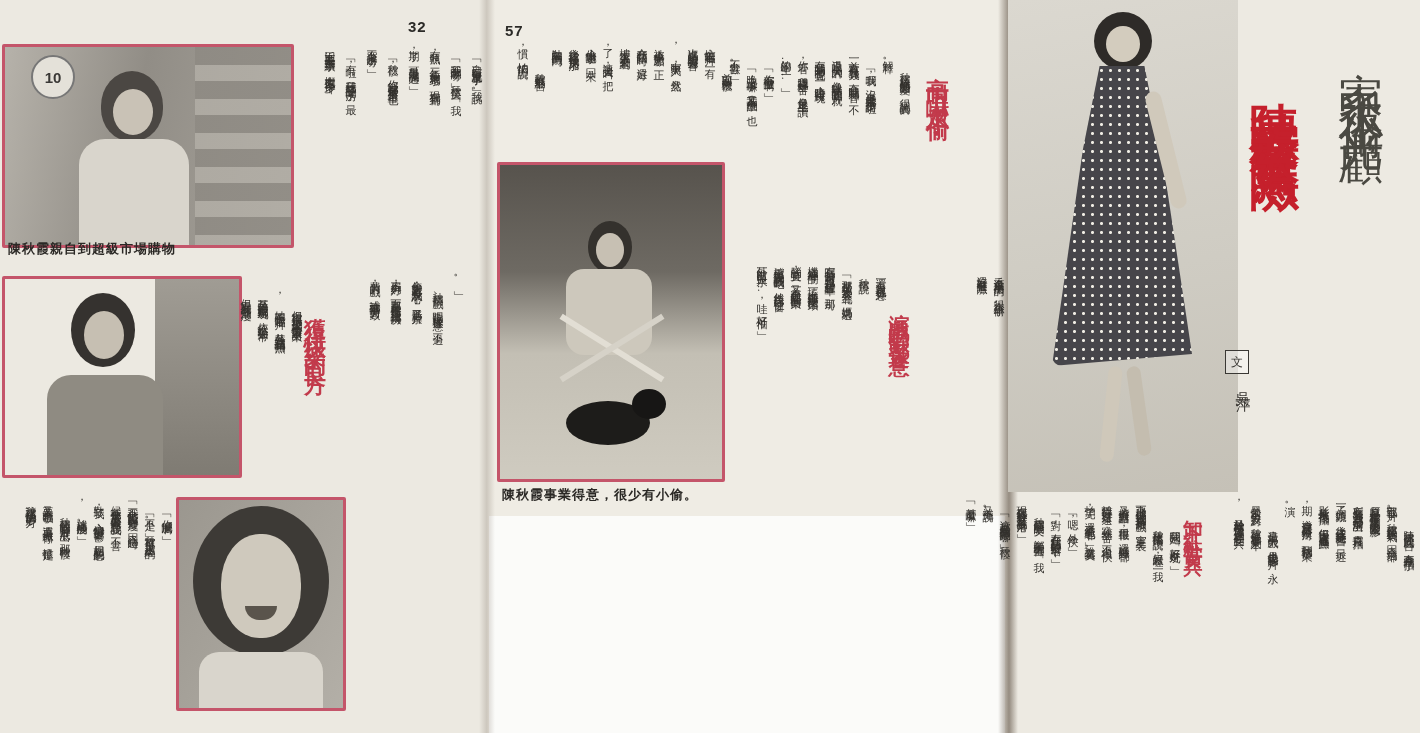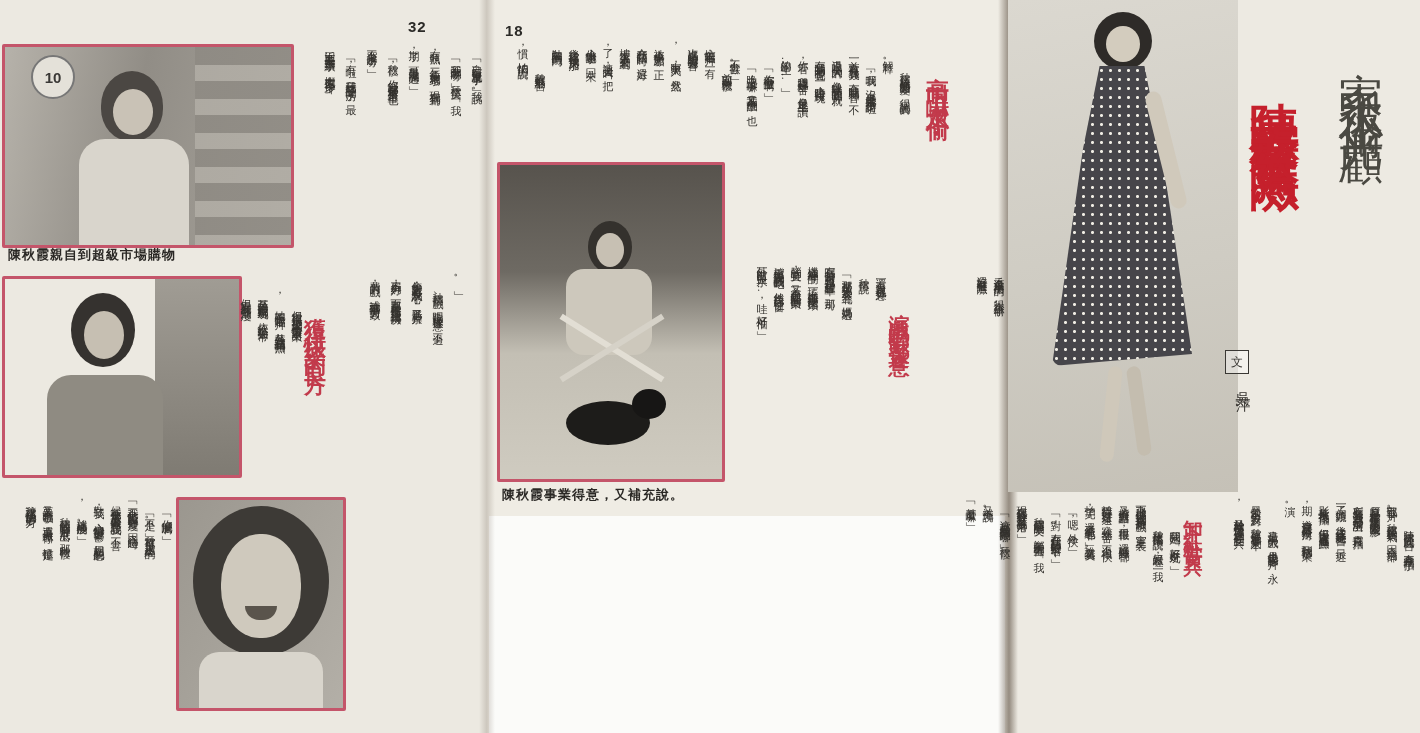--- a/index.html
+++ b/index.html
@@ -130,21 +130,21 @@
 
   <div class="pagenum" style="left:408px;top:18px;">32</div>
 
   <div class="photo" id="photo1">
     <div class="ph-shape shelves"></div>
     <div class="ph-shape head"></div>
     <div class="ph-shape face"></div>
     <div class="ph-shape blouse"></div>
     <div class="ph-shape sign">10</div>
   </div>
-  <div class="caption" style="left:8px;top:246px;">陳秋霞親自到超級市場購物</div>
+  <div class="caption" style="left:8px;top:240px;">陳秋霞親自到超級市場購物</div>
 
   <div class="photo" id="photo2">
     <div class="ph-shape panel"></div>
     <div class="ph-shape head"></div>
     <div class="ph-shape face"></div>
     <div class="ph-shape body"></div>
   </div>
 
   <div class="photo" id="photo3">
     <div class="ph-shape hair"></div>
@@ -186,21 +186,21 @@
       <div class="vcol">　「不是。」秋霞可是一本正經的</div>
       <div class="vcol">「我不忙時反而會變瘦，因爲這時</div>
       <div class="vcol">候我會常常擔心觀衆會忘記我，不喜</div>
       <div class="vcol">歡我了，心情變得憂鬱，胡思亂想的</div>
       <div class="vcol">，就這樣瘦的。」</div>
       <div class="vcol">　秋霞的新唱片月底出，那時秋霞</div>
       <div class="vcol">又要來台唱歌，還要做專輯，忙碌是</div>
       <div class="vcol">讓秋霞快活的妙方！</div>
     </div>
 
-  <div class="pagenum" style="left:505px;top:22px;">18</div>
+  <div class="pagenum" style="left:505px;top:22px;">57</div>
 
   <div class="vtext" style="left:494px;top:40px;width:238px;height:112px;">
       <div class="vcol">　　前次回來秋霞</div>
       <div class="vcol">忙着灌唱片，有一</div>
       <div class="vcol">次媽媽陪着去錄音</div>
       <div class="vcol">，家中無人，竟然</div>
       <div class="vcol">被小偷光顧了，正</div>
       <div class="vcol">在敲門鎖時，還好</div>
       <div class="vcol">樓上有人下來看到</div>
       <div class="vcol">了，連聲大叫，把</div>
@@ -213,21 +213,21 @@
 
   <div class="photo" id="photo4">
     <div class="ph-shape head"></div>
     <div class="ph-shape face"></div>
     <div class="ph-shape shirt"></div>
     <div class="ph-shape chairleg1"></div>
     <div class="ph-shape chairleg2"></div>
     <div class="ph-shape dog"></div>
     <div class="ph-shape doghead"></div>
   </div>
-  <div class="caption" style="left:502px;top:486px;">陳秋霞事業得意，又補充說。</div>
+  <div class="caption" style="left:502px;top:486px;">陳秋霞事業得意，很少有小偷。</div>
 
   <div class="vhead" id="h-scare">高叫下嚇走小偷</div>
 
   <div class="vtext" style="left:710px;top:52px;width:200px;height:200px;">
       <div class="vcol">　秋霞梳梳新燙的頭髮，很認眞的</div>
       <div class="vcol">解釋。</div>
       <div class="vcol">　「我啊，沒事就替人家抄譜啦！</div>
       <div class="vcol">一首歌有廿塊錢，有時就唱和音，不</div>
       <div class="vcol">過只唱大牌的，像歐陽菲菲的唱片就</div>
       <div class="vcol">有我唱的和音呢！一小時賺二百塊，</div>

